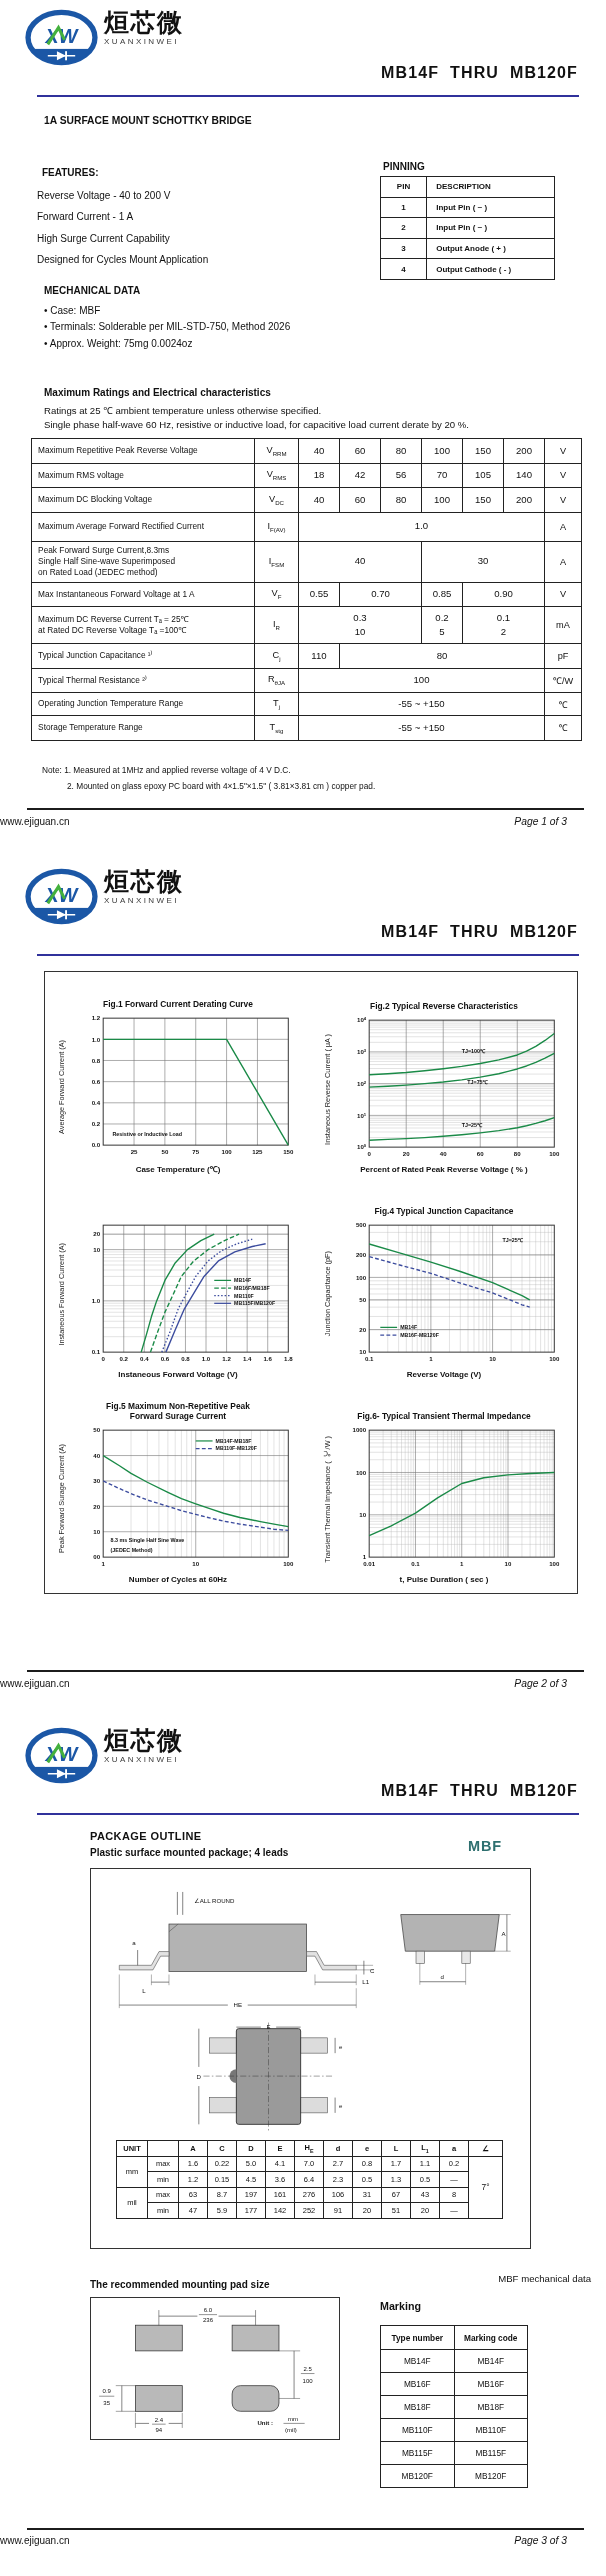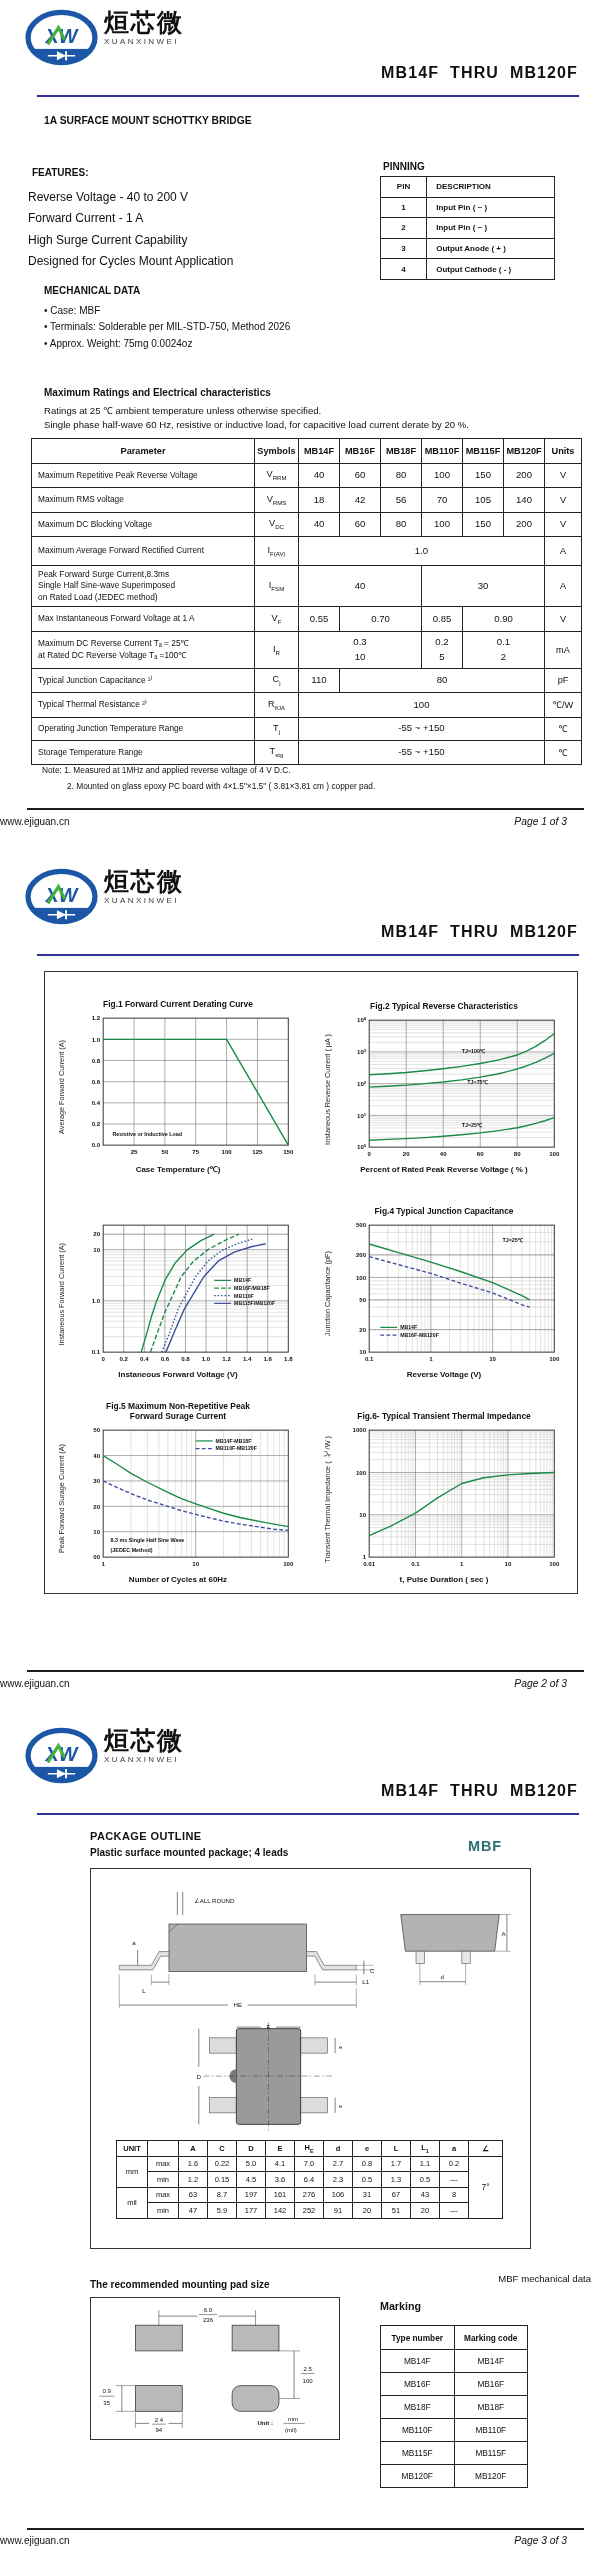--- a/index.html
+++ b/index.html
@@ -11,21 +11,21 @@
   .logo-en{font-size:8px;letter-spacing:2.4px;color:#3a3a3a;margin-top:0.8px}
   .part-title{position:absolute;right:29px;top:64px;font-size:16px;font-weight:bold;letter-spacing:1.1px;white-space:pre}
   .hdr-rule{position:absolute;left:37px;right:27.6px;top:95px;height:2.3px;background:#30319b}
   
   .ft-rule{position:absolute;left:27px;right:23px;height:2.3px;background:#1c1c1c}
   .ft-site{position:absolute;left:0;width:100%;text-align:left;font-size:10px}
   .ft-page{position:absolute;right:40px;font-size:10.3px;font-style:italic}
   
   .headline{position:absolute;left:44px;top:115px;font-size:10.3px;font-weight:bold}
   .sec-h{position:absolute;font-size:10px;font-weight:bold}
-  .feat-line{position:absolute;left:28px;font-size:12px}
+  .feat-line{position:absolute;left:37px;font-size:10px}
   .mech-line{position:absolute;left:44px;font-size:10px}
   #pinning-table{position:absolute;left:380px;top:176px;width:175px;border-collapse:collapse;border:1.2px solid #222}
   #pinning-table th,#pinning-table td{border:0.8px solid #222;font-size:8px;height:17.6px;font-weight:bold}
   #pinning-table .pp{width:43px;text-align:center}
   #pinning-table .pd{text-align:left;padding-left:9.2px}
   .pkg-box{position:absolute;left:380px;top:285px;width:175px;height:115px;border:1.2px solid #222}
   .pkg-cap{position:absolute;bottom:7.7px;left:0;width:100%;text-align:center;font-size:8.4px}
   .rat-note{position:absolute;left:44px;font-size:9.6px}
   #ratings-table{position:absolute;left:31px;top:438px;width:548px;border-collapse:collapse;table-layout:fixed;border:1.5px solid #222}
   #ratings-table th,#ratings-table td{border:1px solid #222;padding:0.8px 1.5px}
@@ -85,21 +85,21 @@
     <div class="logo-text">
       <div class="logo-cn">烜芯微</div>
       <div class="logo-en">XUANXINWEI</div>
     </div>
   </div>
   <div class="part-title">MB14F  THRU  MB120F</div>
   <div class="hdr-rule"></div>
 
   <div class="headline">1A SURFACE MOUNT SCHOTTKY BRIDGE</div>
 
-  <div class="sec-h" style="left:32px;top:167px">FEATURES:</div>
+  <div class="sec-h" style="left:42px;top:167px">FEATURES:</div>
   <div class="feat-line" style="top:190px">Reverse Voltage - 40 to 200 V</div>
   <div class="feat-line" style="top:211px">Forward Current - 1 A</div>
   <div class="feat-line" style="top:233px">High Surge Current Capability</div>
   <div class="feat-line" style="top:254px">Designed for Cycles Mount Application</div>
 
   <div class="sec-h" style="left:383px;top:161px">PINNING</div>
   <table id="pinning-table">
       <tbody id="pinning-body">
         <tr>
           <th class="pp">PIN</th>
@@ -140,31 +140,20 @@
         <col style="width:44px">
         <col style="width:41px">
         <col style="width:41px">
         <col style="width:41px">
         <col style="width:41px">
         <col style="width:41px">
         <col style="width:41px">
         <col style="width:37px">
       </colgroup>
       <tbody>
-        <tr style="height:24.5px">
-          <th>Parameter</th>
-          <th>Symbols</th>
-          <th>MB14F</th>
-          <th>MB16F</th>
-          <th>MB18F</th>
-          <th>MB110F</th>
-          <th>MB115F</th>
-          <th>MB120F</th>
-          <th>Units</th>
-        </tr>
         <tr style="height:24.5px">
           <td class="p">Maximum Repetitive Peak Reverse Voltage</td>
           <td class="sym">V<sub>RRM</sub></td>
           <td class="val">40</td>
           <td class="val">60</td>
           <td class="val">80</td>
           <td class="val">100</td>
           <td class="val">150</td>
           <td class="val">200</td>
           <td class="unit">V</td>

